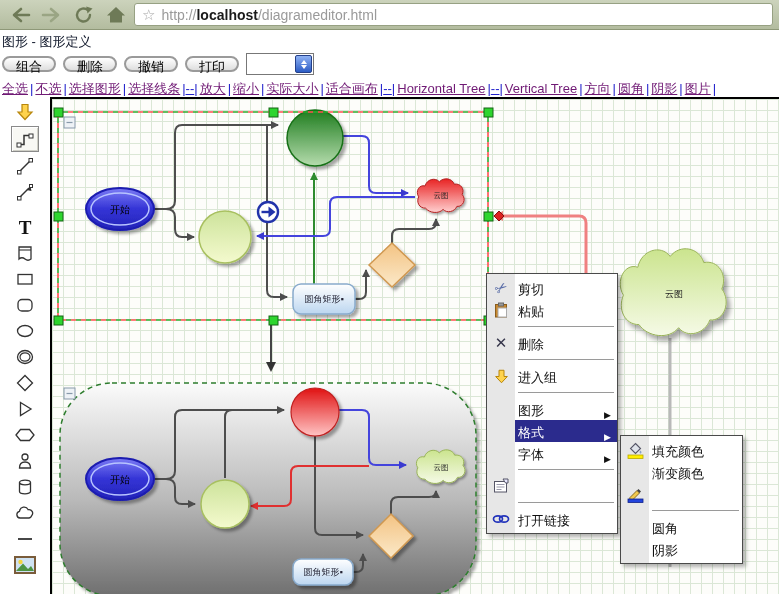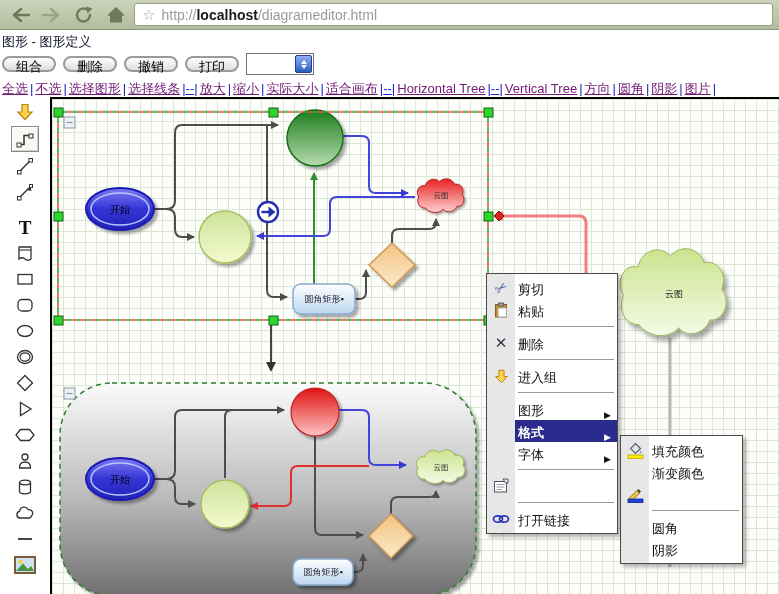--- a/index.html
+++ b/index.html
@@ -52,21 +52,21 @@
   .diagram-svg{position:absolute;left:0;top:0;}
   svg text{font-family:"Liberation Sans","DejaVu Sans",sans-serif;}
 
   
   .cmenu{position:absolute;background:#fff;border:1px solid #4a4a4a;box-shadow:3px 3px 4px rgba(0,0,0,.3);
          font-size:13px;color:#111;padding:3px 0;box-sizing:border-box;}
   .cmenu::before{content:"";position:absolute;left:0;top:0;bottom:0;width:28px;background:#e7e7e7;}
   .cm-row{position:relative;height:22px;display:flex;align-items:center;cursor:pointer;}
   .cm-ico{width:28px;display:flex;align-items:center;justify-content:center;flex:none;}
   .cm-main{flex:1;height:100%;display:flex;align-items:flex-end;justify-content:space-between;padding:0 6px 0 3px;}
-  .cm-row.hl .cm-main{background:#2b2b8d;color:#fff;font-weight:bold;}
+  .cm-row.hl .cm-main{background:#2b2b8d;color:#fff;}
   .cm-arrow{font-size:9px;line-height:1;}
   .cm-sep{position:relative;border-top:1px solid #9a9a9a;margin:5px 3px 5px 31px;}
   .glyph-scissors{color:#5b6ea8;font-size:15px;display:inline-block;transform:rotate(-35deg);}
   .glyph-x{color:#35354a;font-size:15px;font-weight:bold;}
 
   #context-menu{left:434px;top:174px;width:132px;z-index:10;}
   #format-submenu{left:568px;top:336px;width:123px;z-index:11;}
 </style>
 </head>
 <body>

